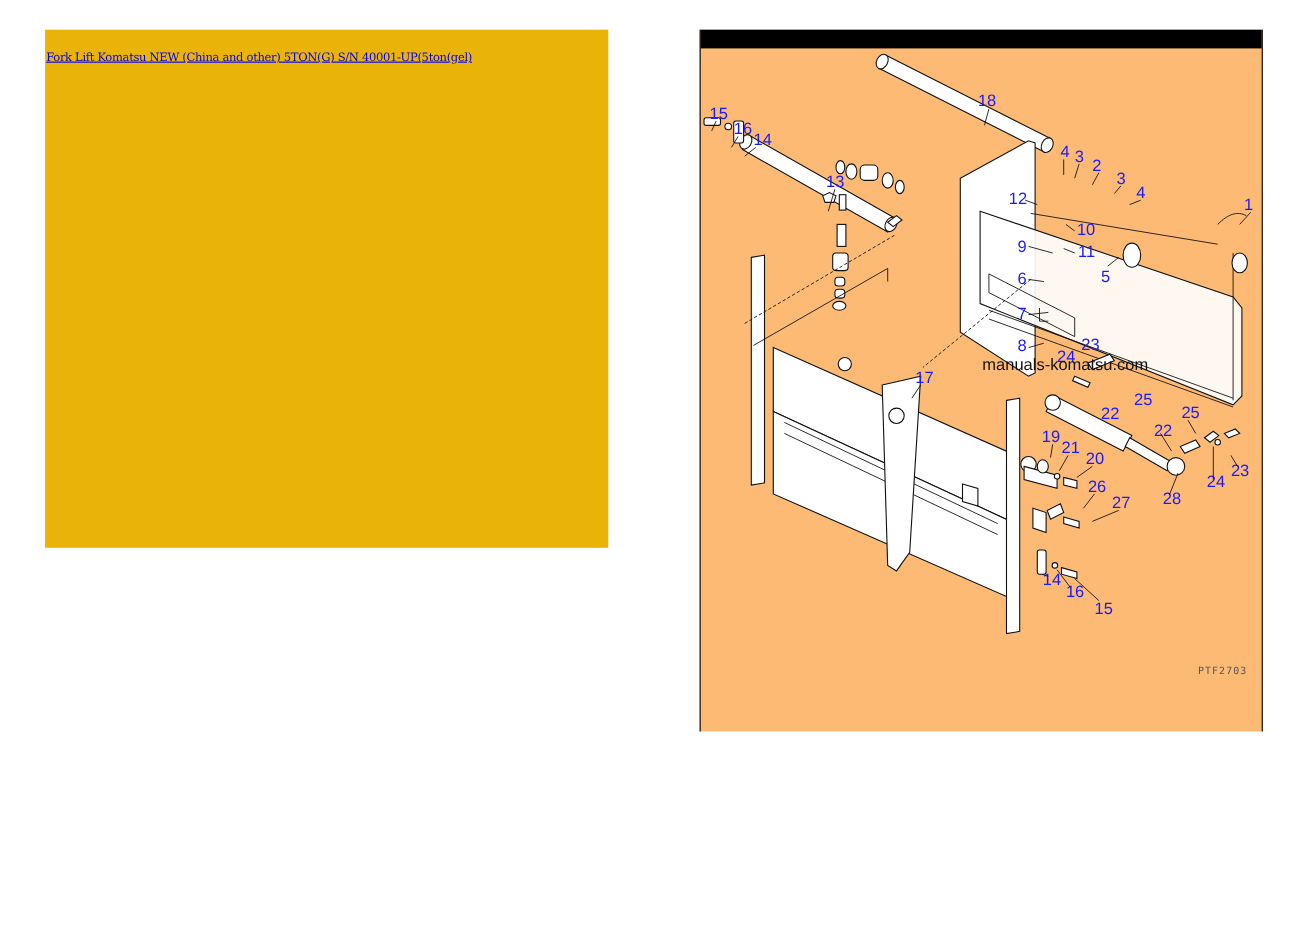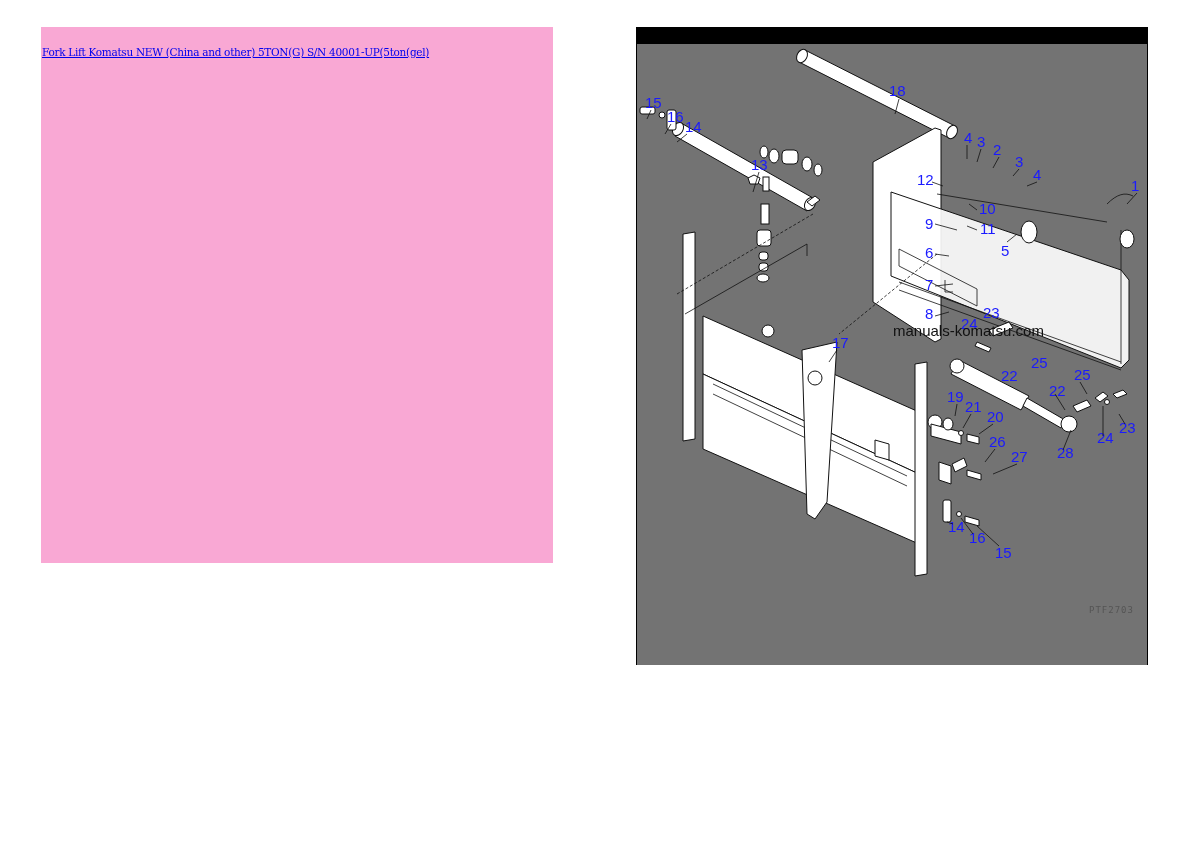--- a/index.html
+++ b/index.html
@@ -12,22 +12,22 @@
     height: 842px;
     position: relative;
     overflow: hidden;
     font-family: "DejaVu Serif", serif;
   }
   .left-panel {
     position: absolute;
     left: 41px;
     top: 27px;
     width: 512px;
-    height: 536px;
-    background: #f9a8d4;
+    height: 471px;
+    background: #eab308;
   }
   .breadcrumb-link {
     position: absolute;
     left: 1px;
     top: 19px;
     font-family: "DejaVu Serif", serif;
     font-size: 10.5px;
     letter-spacing: -0.3px;
     color: #0000ee;
     text-decoration: underline;
@@ -36,21 +36,21 @@
   }
   .right-panel {
     position: absolute;
     left: 636px;
     top: 27px;
     width: 512px;
     height: 638px;
     border-left: 1px solid #000;
     border-right: 1px solid #000;
     box-sizing: border-box;
-    background: #737373;
+    background: #fdba74;
   }
   .right-topbar {
     position: absolute;
     left: 0;
     top: 0;
     width: 100%;
     height: 17px;
     background: #000000;
   }
   .diagram {

